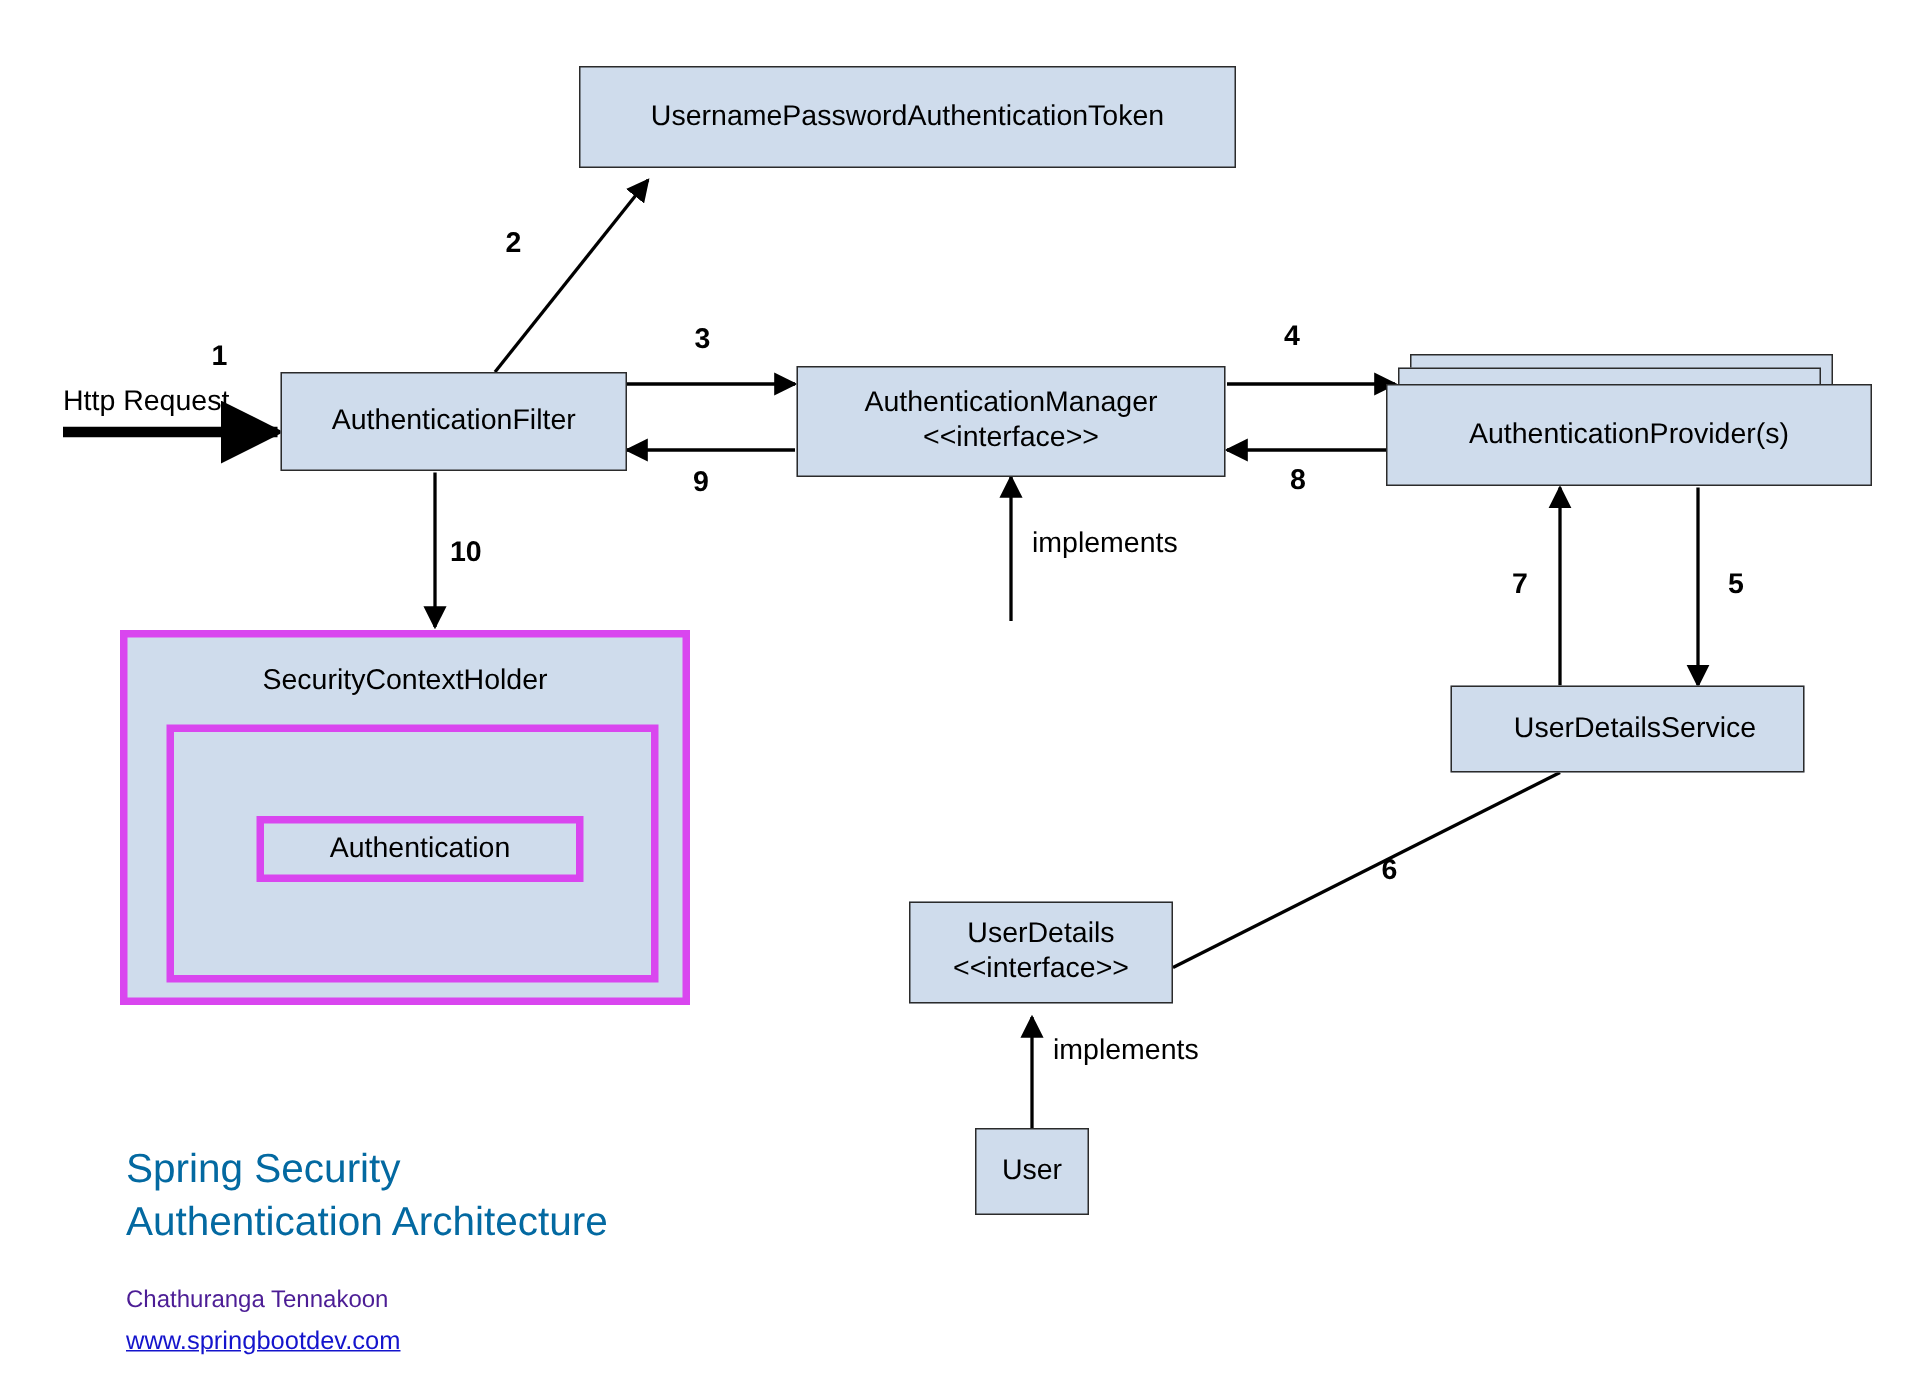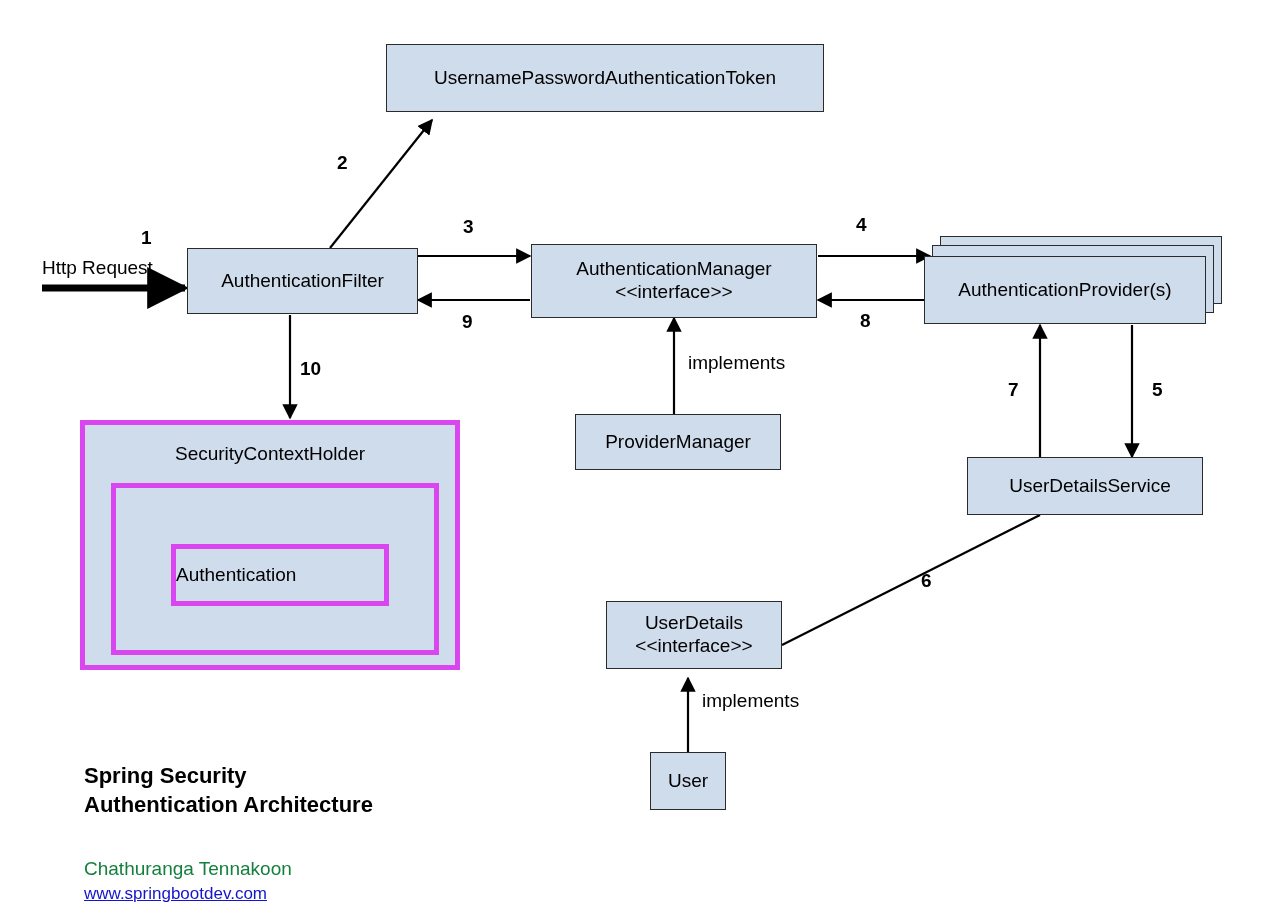--- a/index.html
+++ b/index.html
@@ -61,30 +61,30 @@
     color: #000;
   }
   .plain-label {
     position: absolute;
     font-size: 19px;
     font-weight: normal;
     color: #000;
   }
   .title {
     position: absolute;
-    font-size: 22px;
-    font-weight: bold;
+    font-size: 27px;
+    font-weight: normal;
     line-height: 1.3;
-    color: #000000;
+    color: #0369a1;
     white-space: pre-line;
   }
   .author {
     position: absolute;
-    font-size: 19px;
-    color: #15803d;
+    font-size: 16px;
+    color: #4c1d95;
   }
   .site-link {
     position: absolute;
     font-size: 17px;
     color: #1414cc;
     text-decoration: underline;
   }
   .stack-shadow {
     position: absolute;
     box-sizing: border-box;
@@ -140,45 +140,42 @@
     <span>AuthenticationFilter</span>
   </div>
 
   <div class="box" style="left:531px; top:244px; width:286px; height:74px;">
     <span>AuthenticationManager
 &lt;&lt;interface&gt;&gt;</span>
   </div>
 
   <div class="stack-shadow" style="left:940px; top:236px; width:282px; height:68px;"></div>
   <div class="stack-shadow" style="left:932px; top:245px; width:282px; height:68px;"></div>
-  <div class="box" style="left:924px; top:256px; width:282px; height:68px;">
+  <div class="box" style="left:924px; top:256px; width:324px; height:68px;">
     <span>AuthenticationProvider(s)</span>
   </div>
 
-  <div class="box" style="left:575px; top:414px; width:206px; height:56px;">
-    <span>ProviderManager</span>
-  </div>
 
   <div class="box" style="left:967px; top:457px; width:236px; height:58px;padding-left:10px;">
     <span>UserDetailsService</span>
   </div>
 
   <div class="box" style="left:606px; top:601px; width:176px; height:68px;">
     <span>UserDetails
 &lt;&lt;interface&gt;&gt;</span>
   </div>
 
   <div class="box" style="left:650px; top:752px; width:76px; height:58px;">
     <span>User</span>
   </div>
 
   <div class="nested-outer" style="left:80px; top:420px; width:380px; height:250px;">
     <div class="nested-label" style="top:18px;">SecurityContextHolder</div>
     <div class="nested-outer" style="left:26px; top:58px; width:328px; height:172px;">
-      <div class="nested-outer" style="left:55px; top:56px; width:218px; height:62px; display:flex; align-items:center; ">
+      <div class="nested-outer" style="left:55px; top:56px; width:218px; height:44px; display:flex; align-items:center; justify-content:center;">
         <span style="font-size:19px;">Authentication</span>
       </div>
     </div>
   </div>
 
   <div class="plain-label" style="left:42px; top:257px;">Http Request</div>
 
   <div class="plain-label" style="left:688px; top:352px;">implements</div>
 
   <div class="plain-label" style="left:702px; top:690px;">implements</div>

